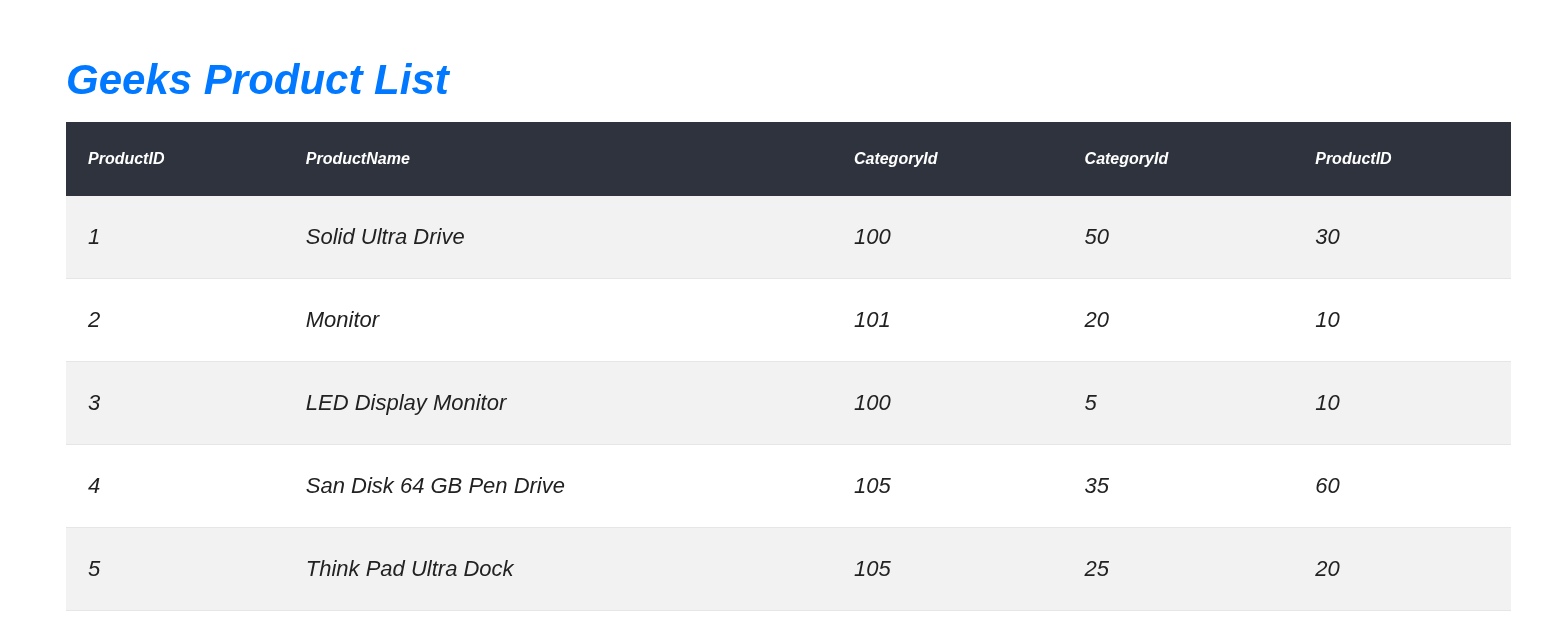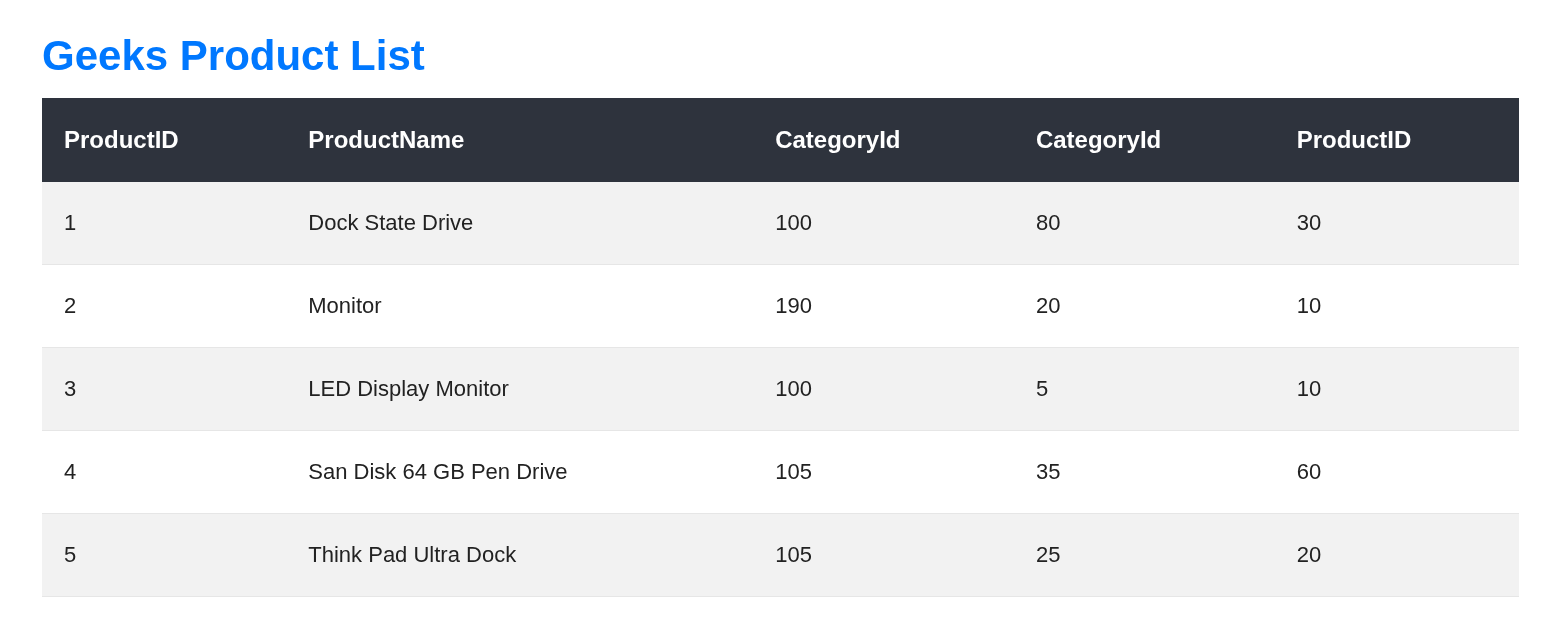--- a/index.html
+++ b/index.html
@@ -1,18 +1,19 @@
 <!DOCTYPE html>
 <html><head>
   <meta charset="utf-8">
   <style>
     * {
-      margin: 4px;
+      margin: 12px;
       padding: 0;
       box-sizing: border-box;
+      font-style: italic;
     }
     body {
       font-family: "Segoe UI", Tahoma, Geneva, Verdana, sans-serif;
       background: #ffffff;
       padding: 20px 30px;
     }
     h1 {
       color: #0078ff;
       font-size: 42px;
       font-weight: 700;
@@ -24,21 +25,21 @@
       font-size: 22px;
     }
     thead tr {
       background: #2e333d;
       color: #ffffff;
     }
     th {
       text-align: left;
       font-weight: 700;
       padding: 28px 22px;
-      font-size: 24px;
+      font-size: 16px;
     }
     tbody tr {
       border-bottom: 1px solid #e6e6e6;
     }
     tbody tr:nth-child(odd) {
       background: #f2f2f2;
     }
     tbody tr:nth-child(even) {
       background: #ffffff;
     }
@@ -59,29 +60,29 @@
       <th>ProductID</th>
       <th>ProductName</th>
       <th>CategoryId</th>
       <th>CategoryId</th>
       <th>ProductID</th>
     </tr>
   </thead>
   <tbody>
     <tr>
       <td>1</td>
-      <td>Dock State Drive</td>
+      <td>Solid Ultra Drive</td>
       <td>100</td>
-      <td>80</td>
+      <td>50</td>
       <td>30</td>
     </tr>
     <tr>
       <td>2</td>
       <td>Monitor</td>
-      <td>190</td>
+      <td>101</td>
       <td>20</td>
       <td>10</td>
     </tr>
     <tr>
       <td>3</td>
       <td>LED Display Monitor</td>
       <td>100</td>
       <td>5</td>
       <td>10</td>
     </tr>

